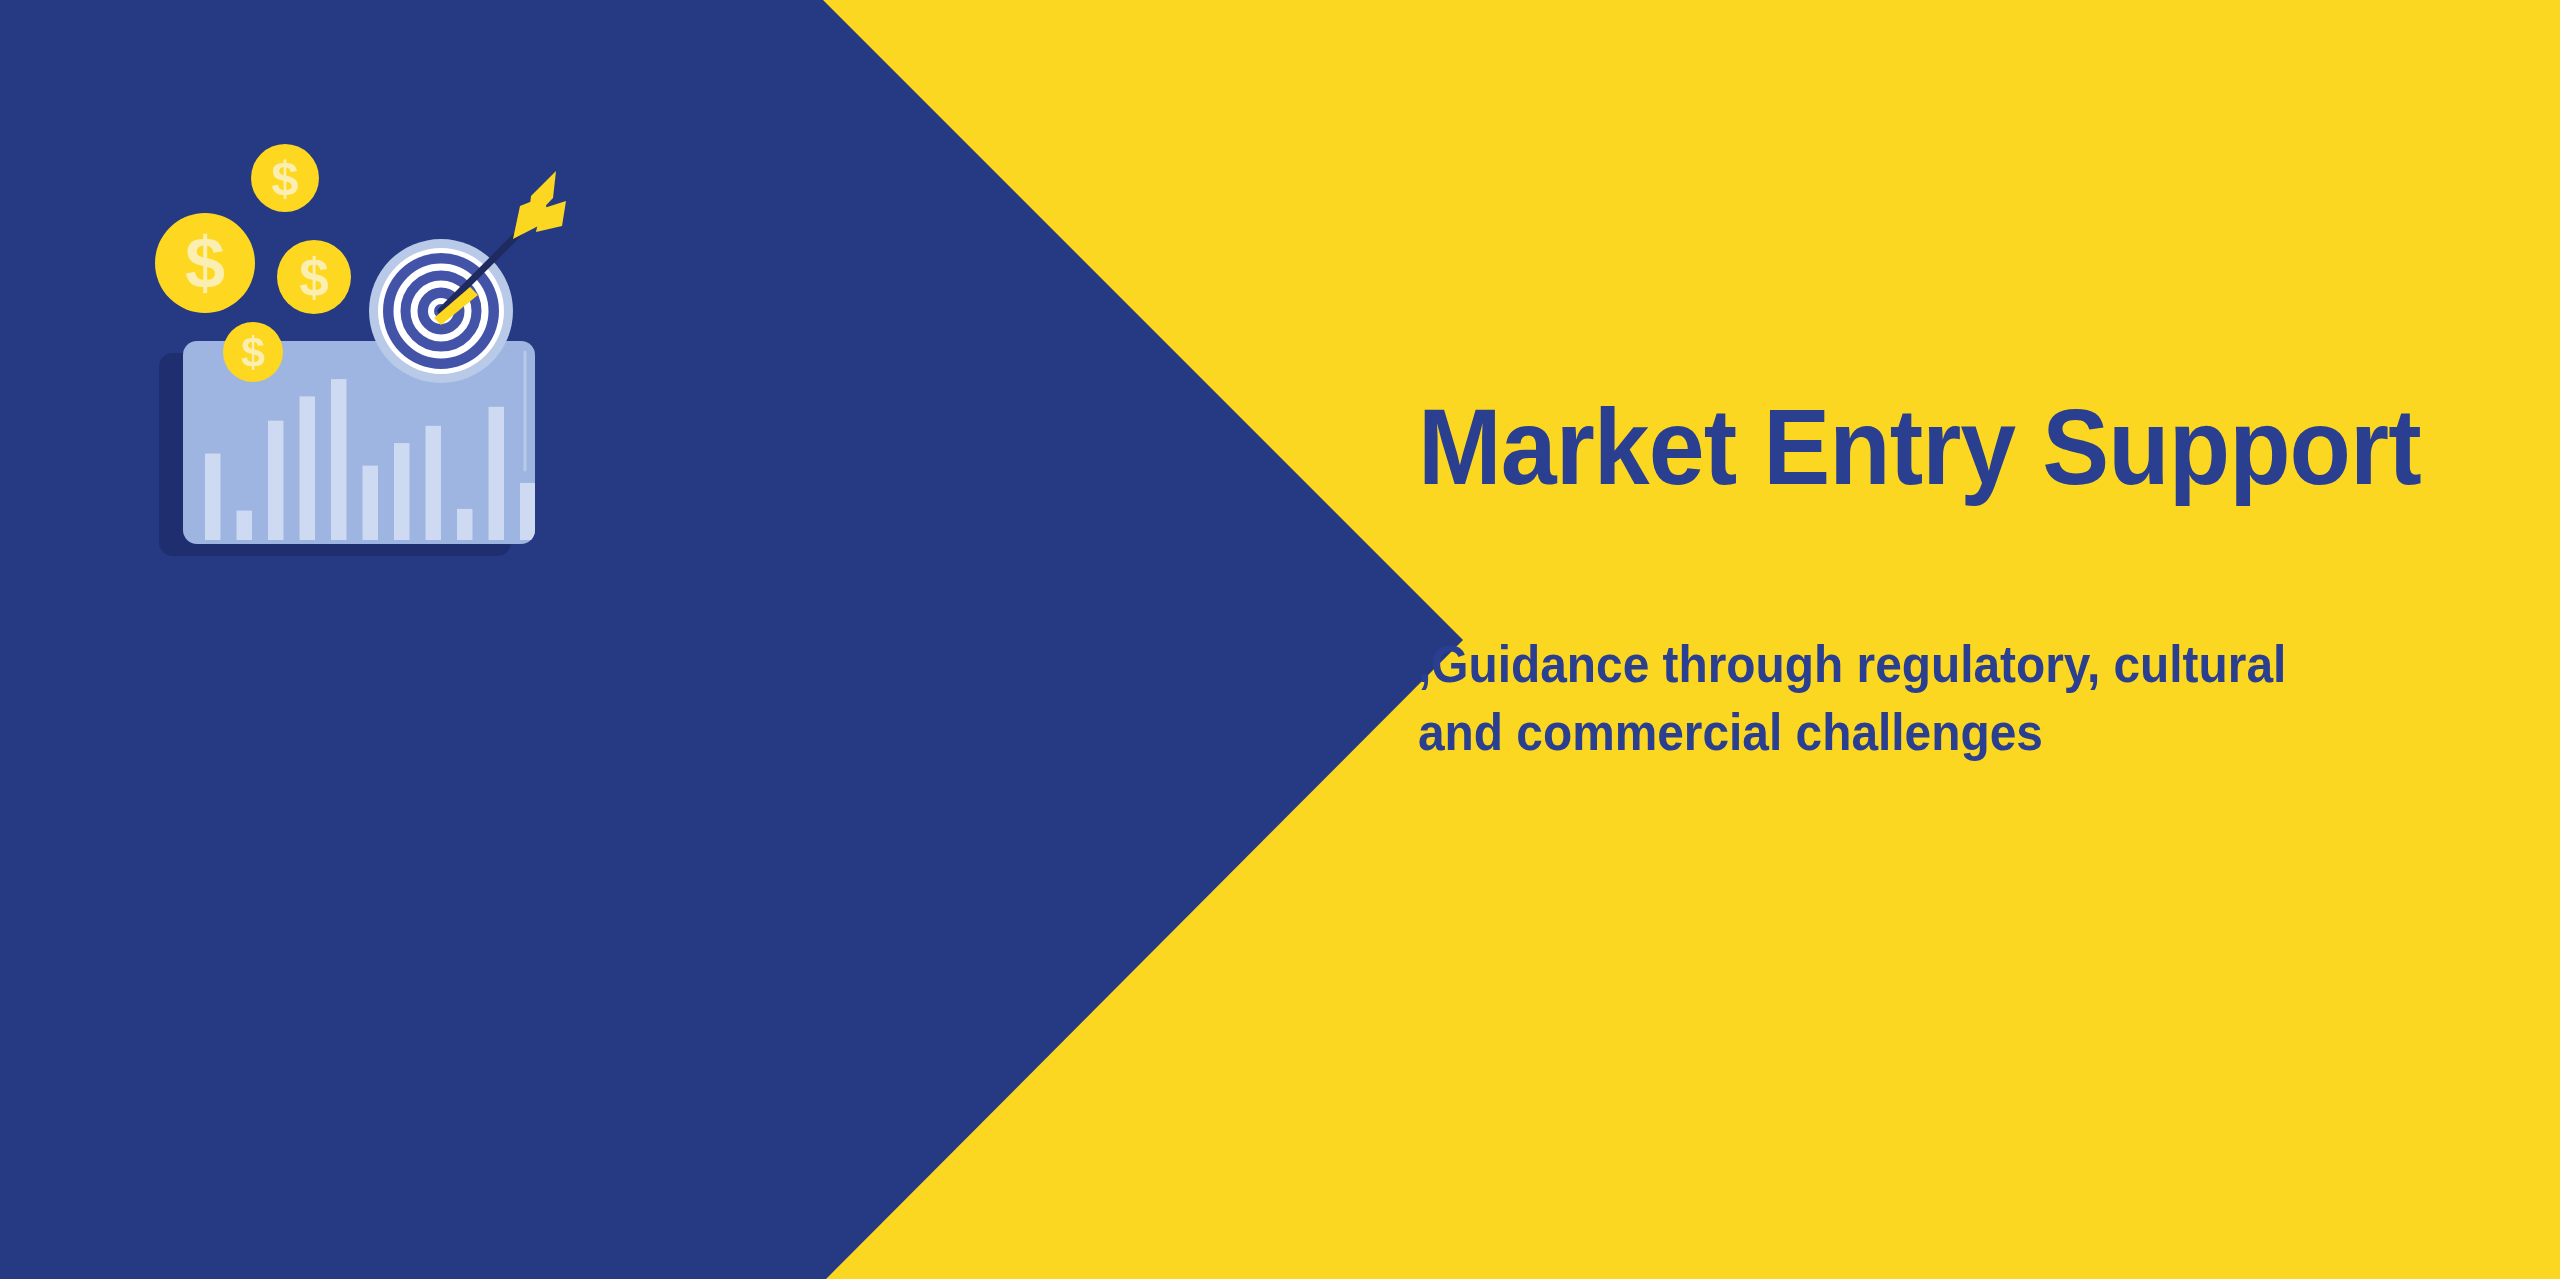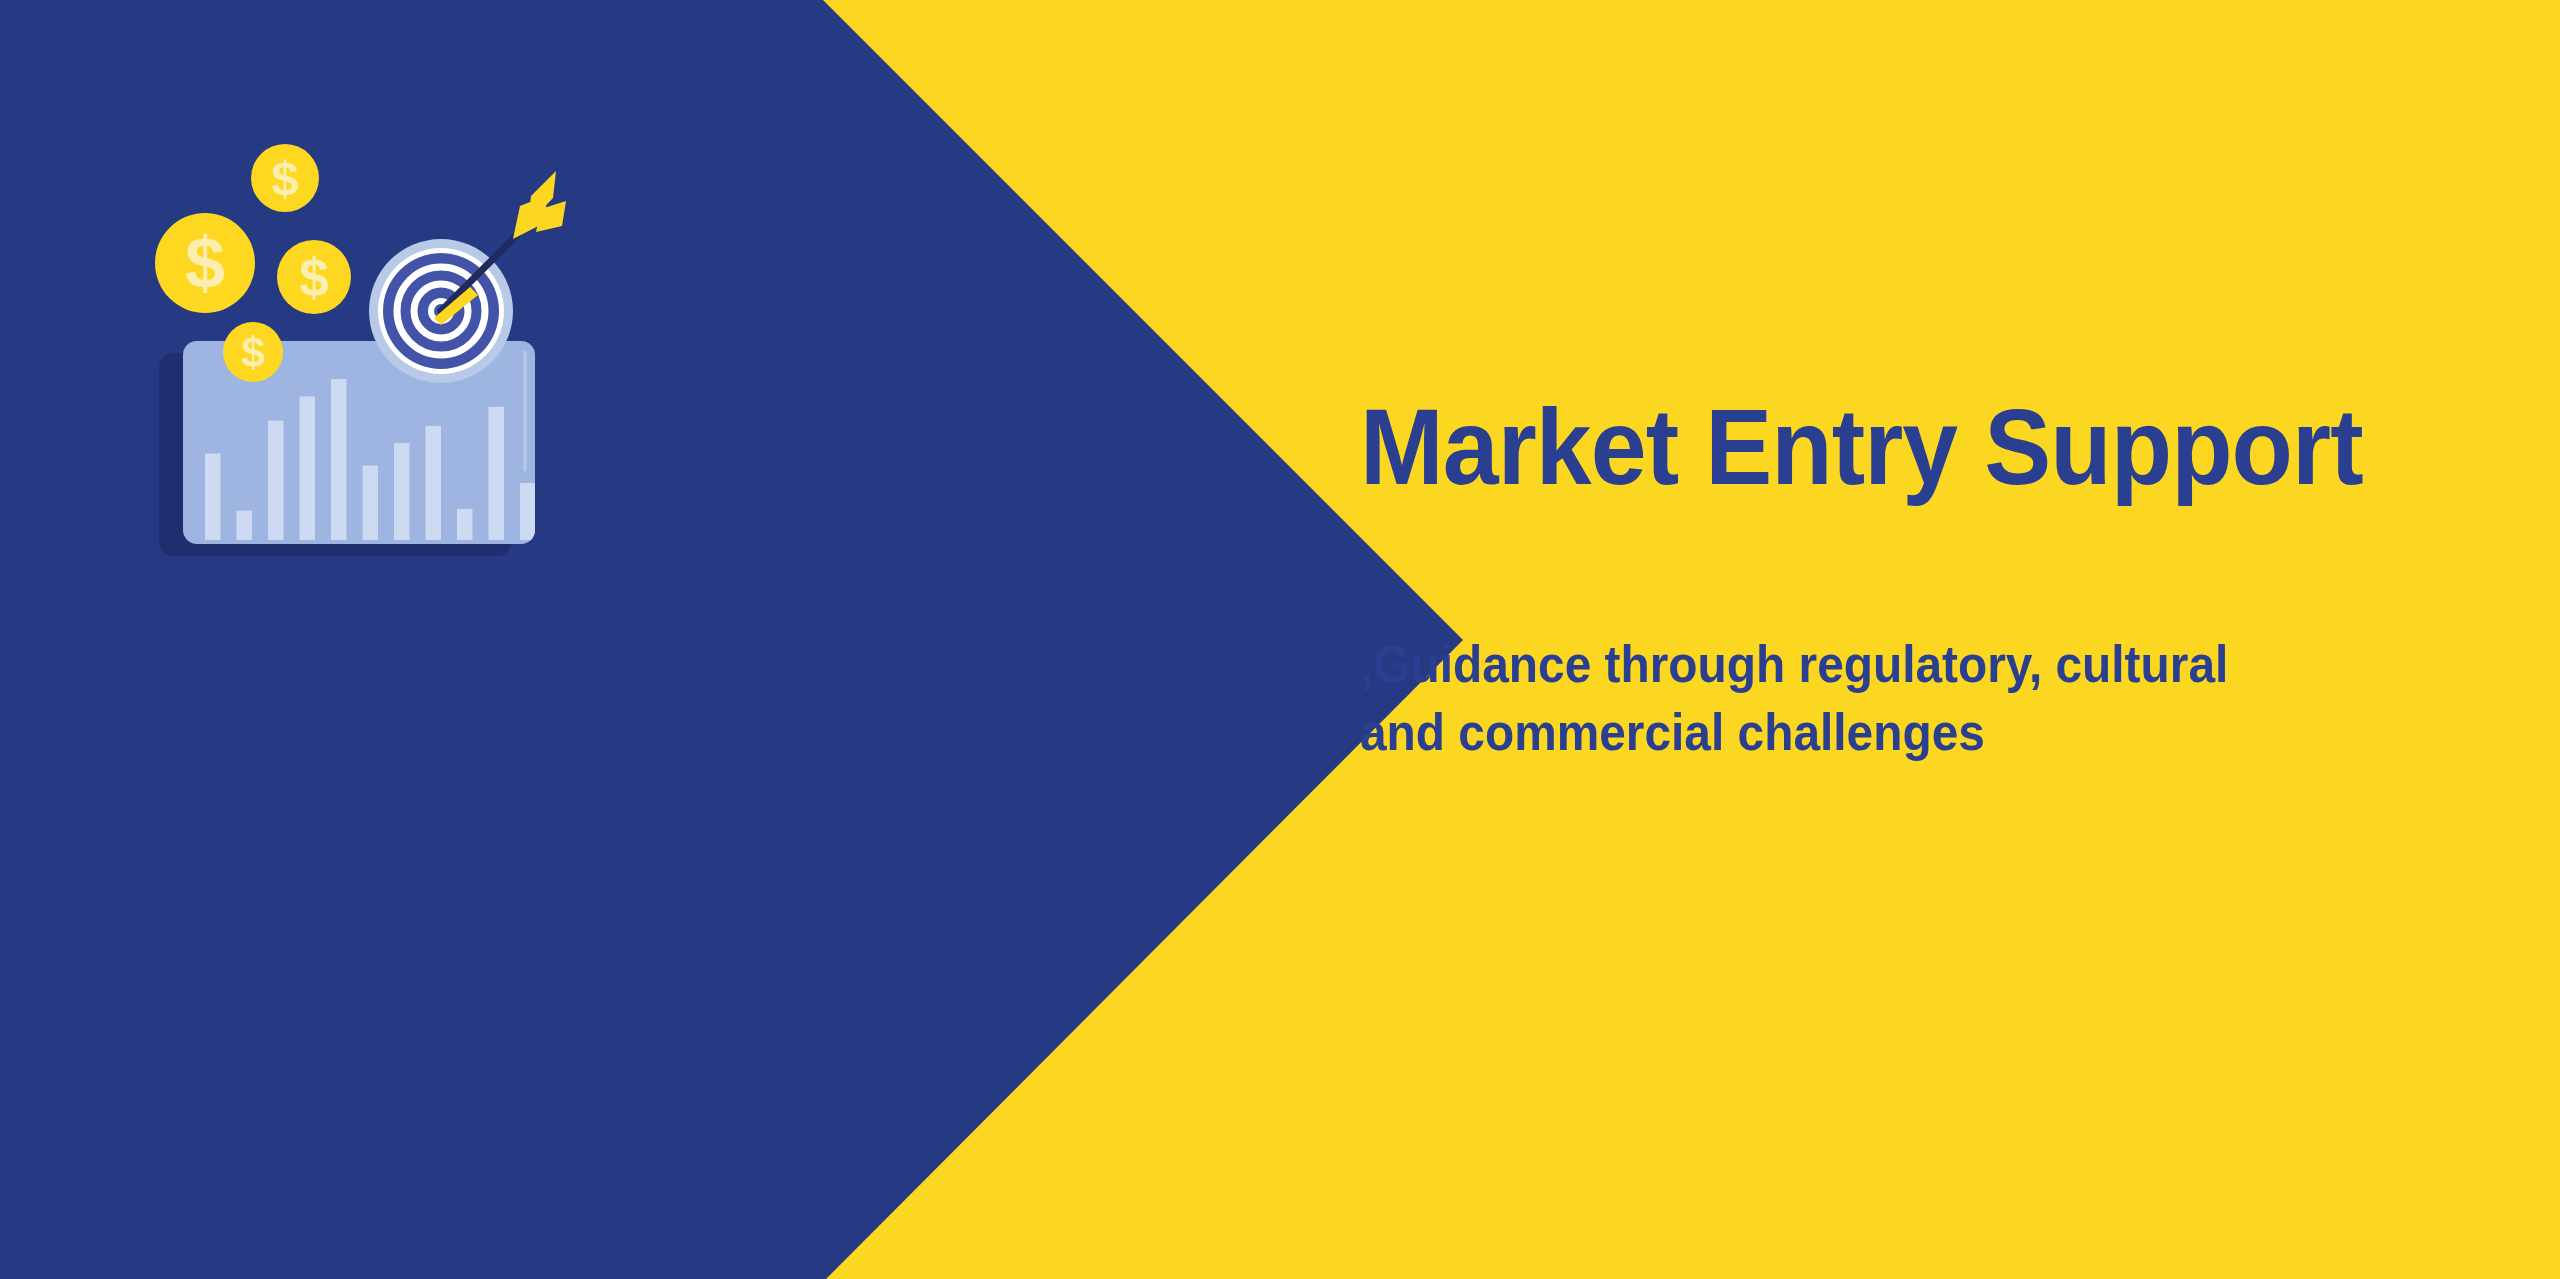--- a/index.html
+++ b/index.html
@@ -29,21 +29,21 @@
   
   .illustration {
     position:absolute;
     left:0; top:0;
     width:1000px; height:1000px;
   }
 
   
   .text-block {
     position:absolute;
-    left:1360px;
+    left:1418px;
     top:390px;
     width:1120px;
   }
 
   .headline {
     font-size:108px;
     font-weight:bold;
     line-height:1.05;
     color:#2a3f8f;
     letter-spacing:-1px;

